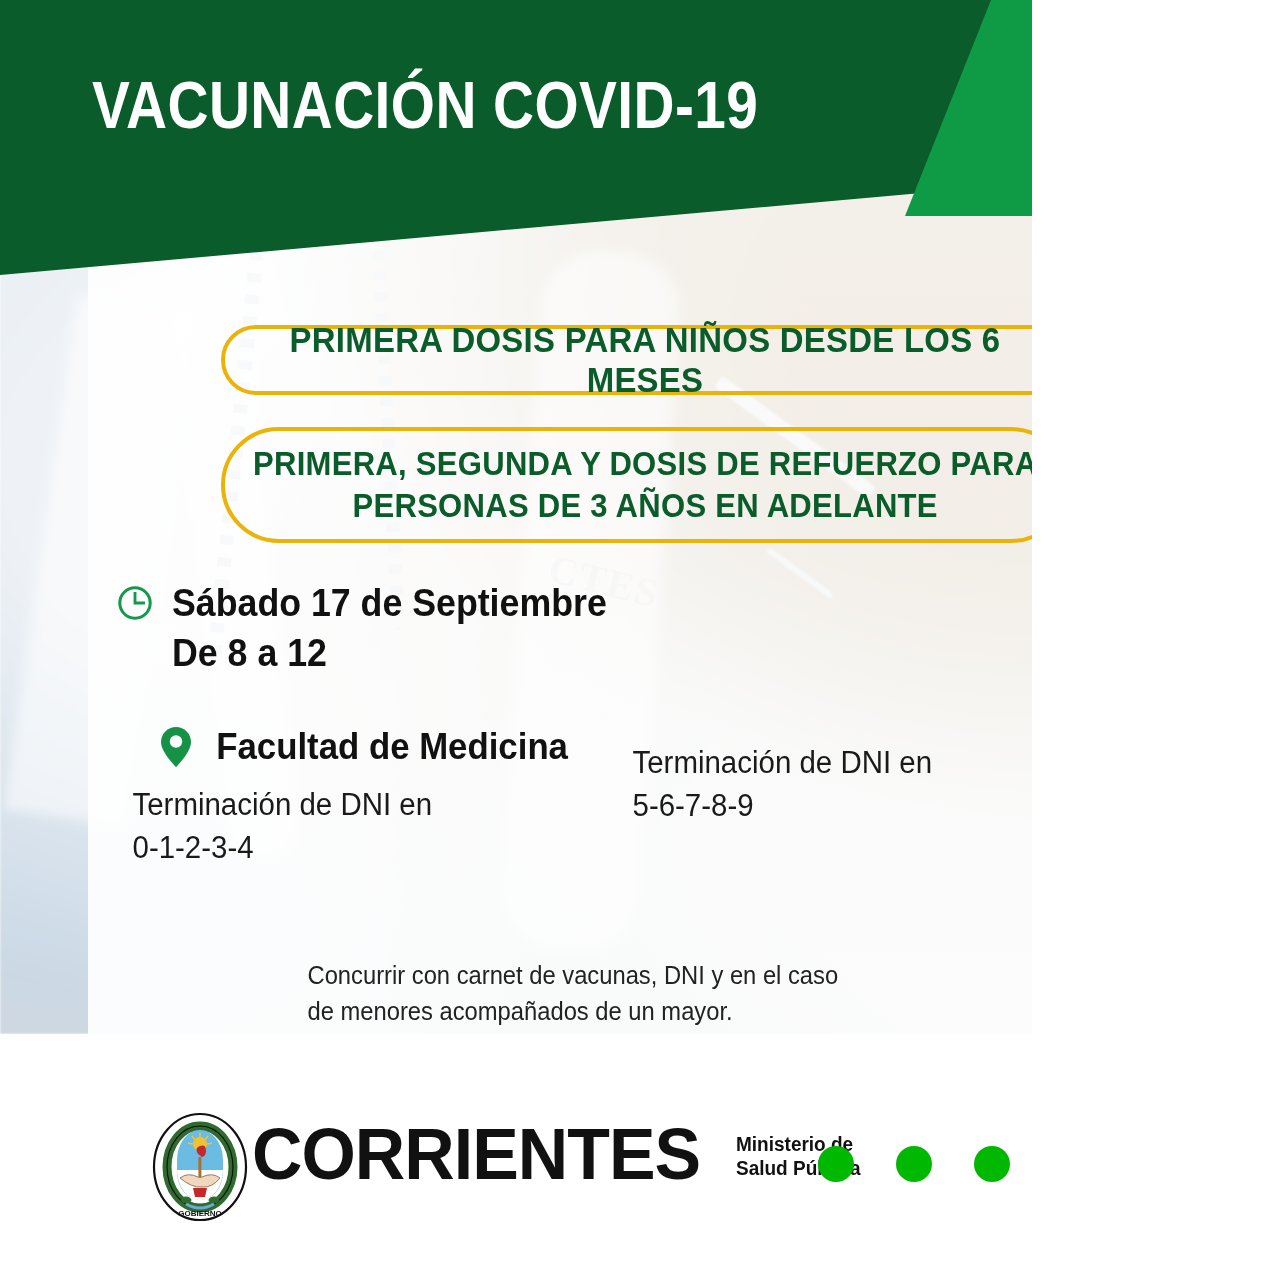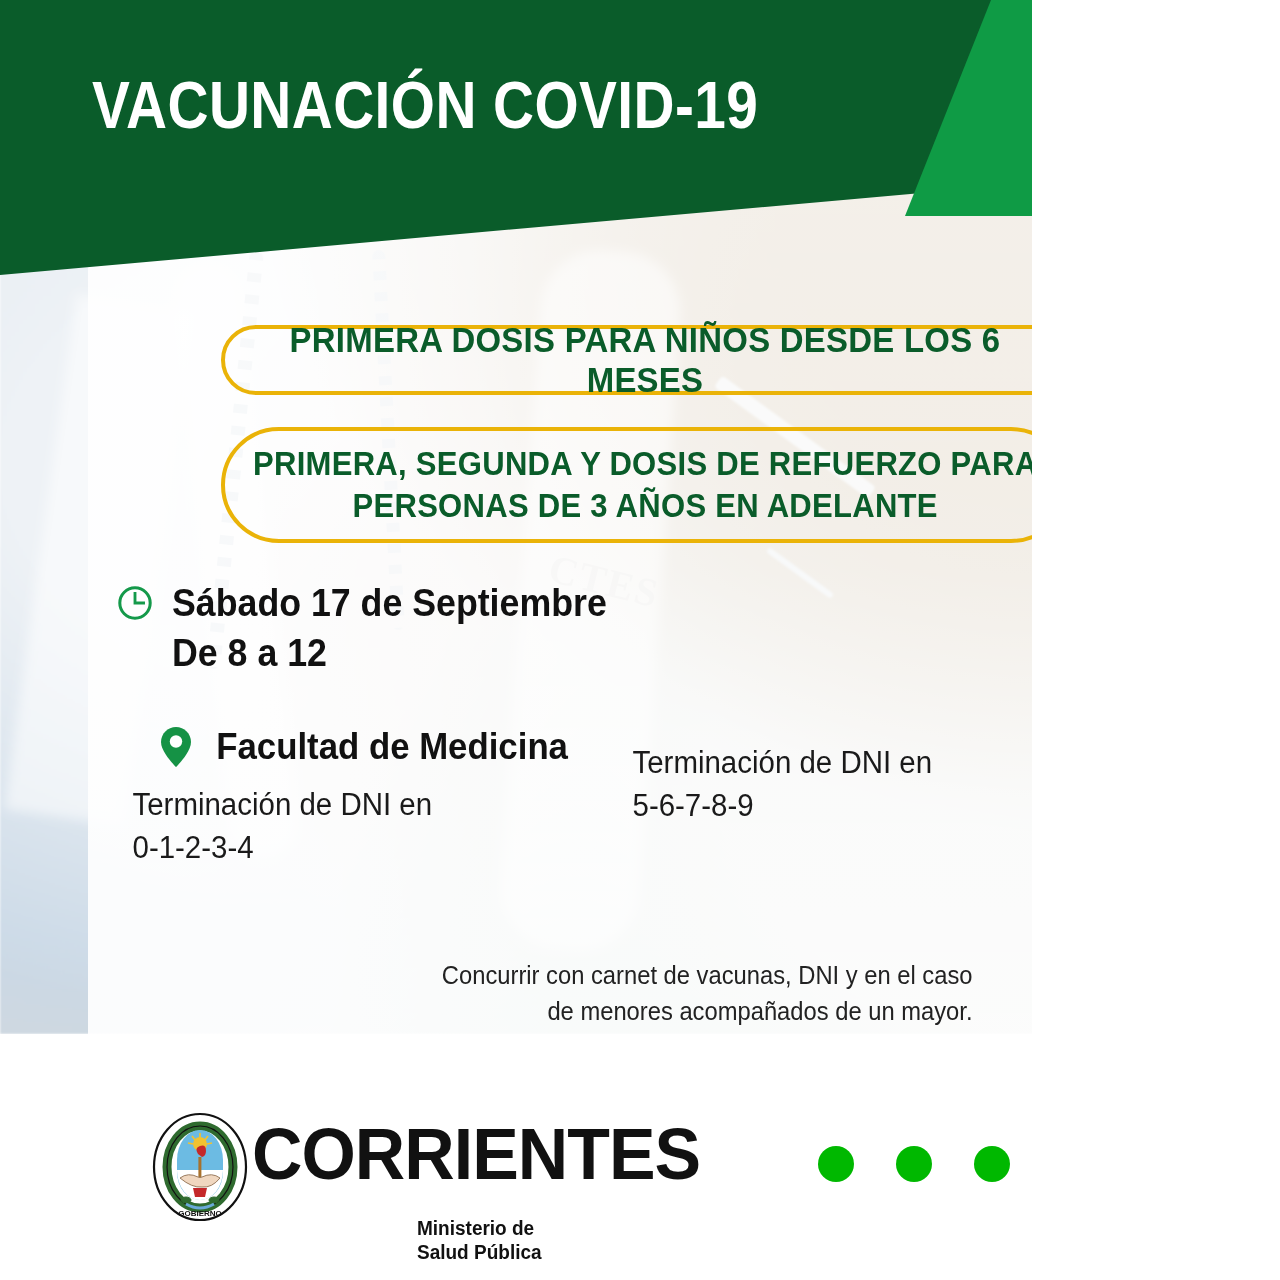--- a/index.html
+++ b/index.html
@@ -93,30 +93,30 @@
   .loc{width:500px;}
   .loc-head{display:flex;align-items:center;justify-content:center;gap:14px;}
   .pin-ico{width:30px;height:40px;flex:none;}
   .loc-name{color:#111111;font-weight:bold;font-size:37px;
     font-family:"Liberation Sans Narrow","Liberation Sans", sans-serif;transform:scaleX(0.94);}
   .loc-sub{margin-top:16px;color:#1a1a1a;font-size:31px;line-height:1.38;font-weight:400;
     font-family:"Liberation Sans Narrow","Liberation Sans", sans-serif;}
   .loc-sub div{transform:scaleX(0.95);}
 
   
-  .note{position:absolute;left:290px;top:958px;width:700px;text-align:right;
+  .note{position:absolute;left:290px;top:958px;width:700px;text-align:left;
     color:#222222;font-size:25px;line-height:1.42;
     font-family:"Liberation Sans Narrow","Liberation Sans", sans-serif;}
   .note div{transform:scaleX(0.95);}
 
   
   .footer{position:absolute;left:0;top:1034px;width:1280px;height:246px;background:#ffffff;
     display:flex;align-items:center;}
   .crest{position:absolute;left:152px;top:1112px;width:96px;height:110px;}
-  .brand{position:absolute;left:252px;top:1118px;display:flex;align-items:center;gap:22px;flex-direction:column;}
+  .brand{position:absolute;left:252px;top:1118px;display:flex;align-items:center;gap:22px;}
   .brand-main{color:#111111;font-weight:bold;font-size:72px;line-height:1;
     font-family:"Liberation Sans Narrow","Liberation Sans", sans-serif;letter-spacing:-1px;
     transform:scaleX(0.97);transform-origin:left center;}
   .brand-sub{color:#111111;font-weight:bold;font-size:20px;line-height:1.22;
     font-family:"Liberation Sans Narrow","Liberation Sans", sans-serif;padding-top:4px;}
   .brand-sub div{transform:scaleX(0.95);transform-origin:left center;}
   .dots{position:absolute;left:818px;top:1146px;display:flex;gap:42px;}
   .dot{width:36px;height:36px;border-radius:50%;background:#00b800;}
 </style>
 </head>

